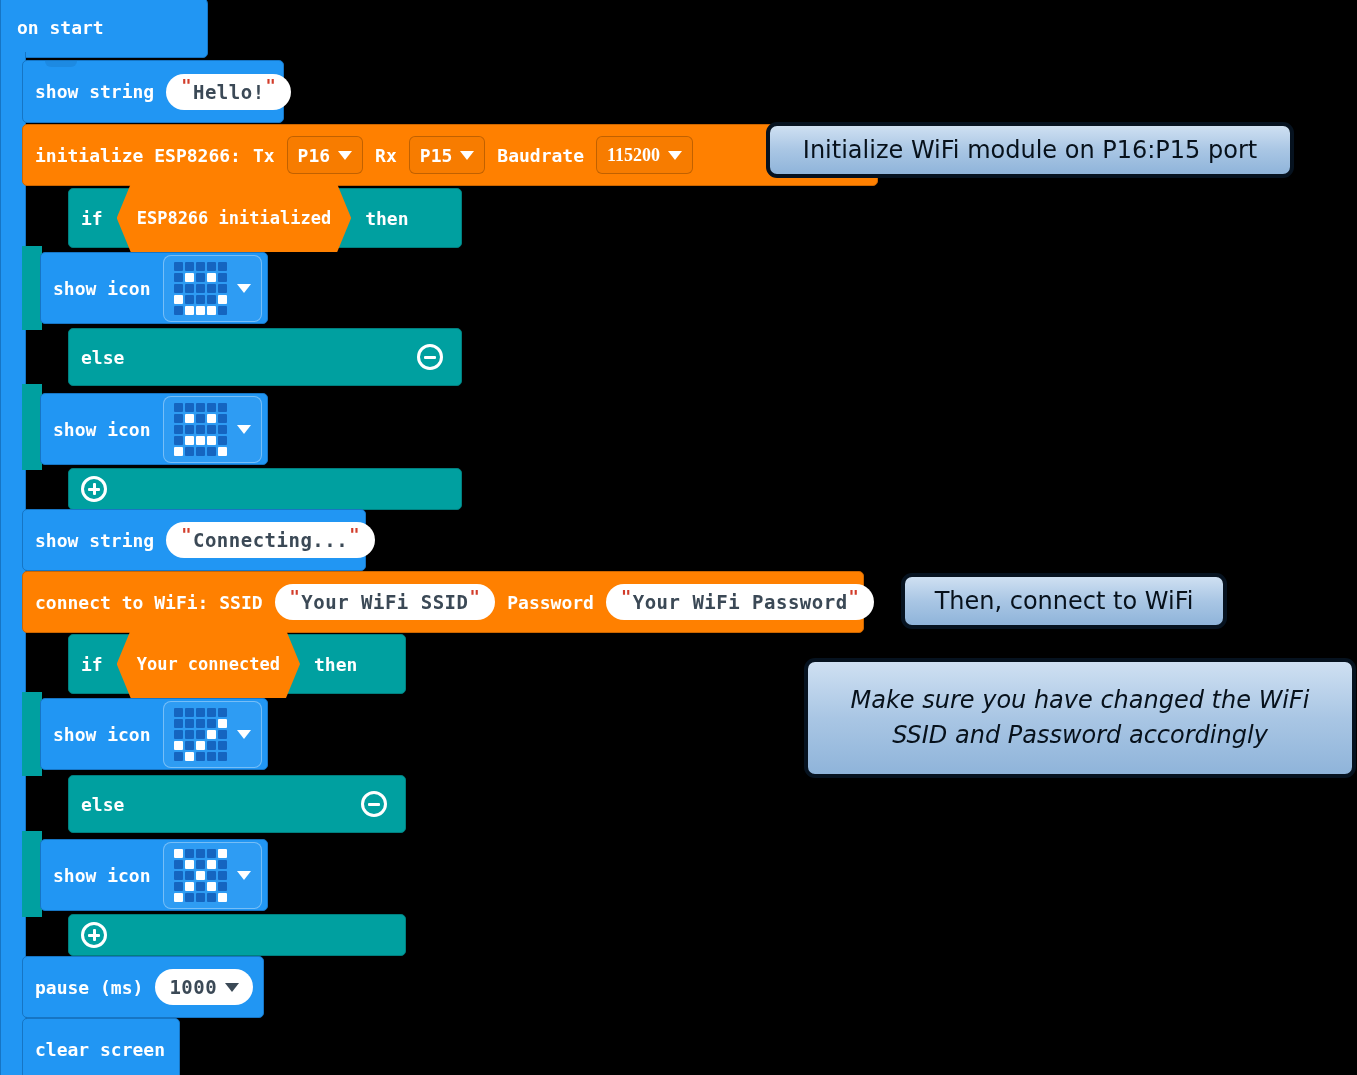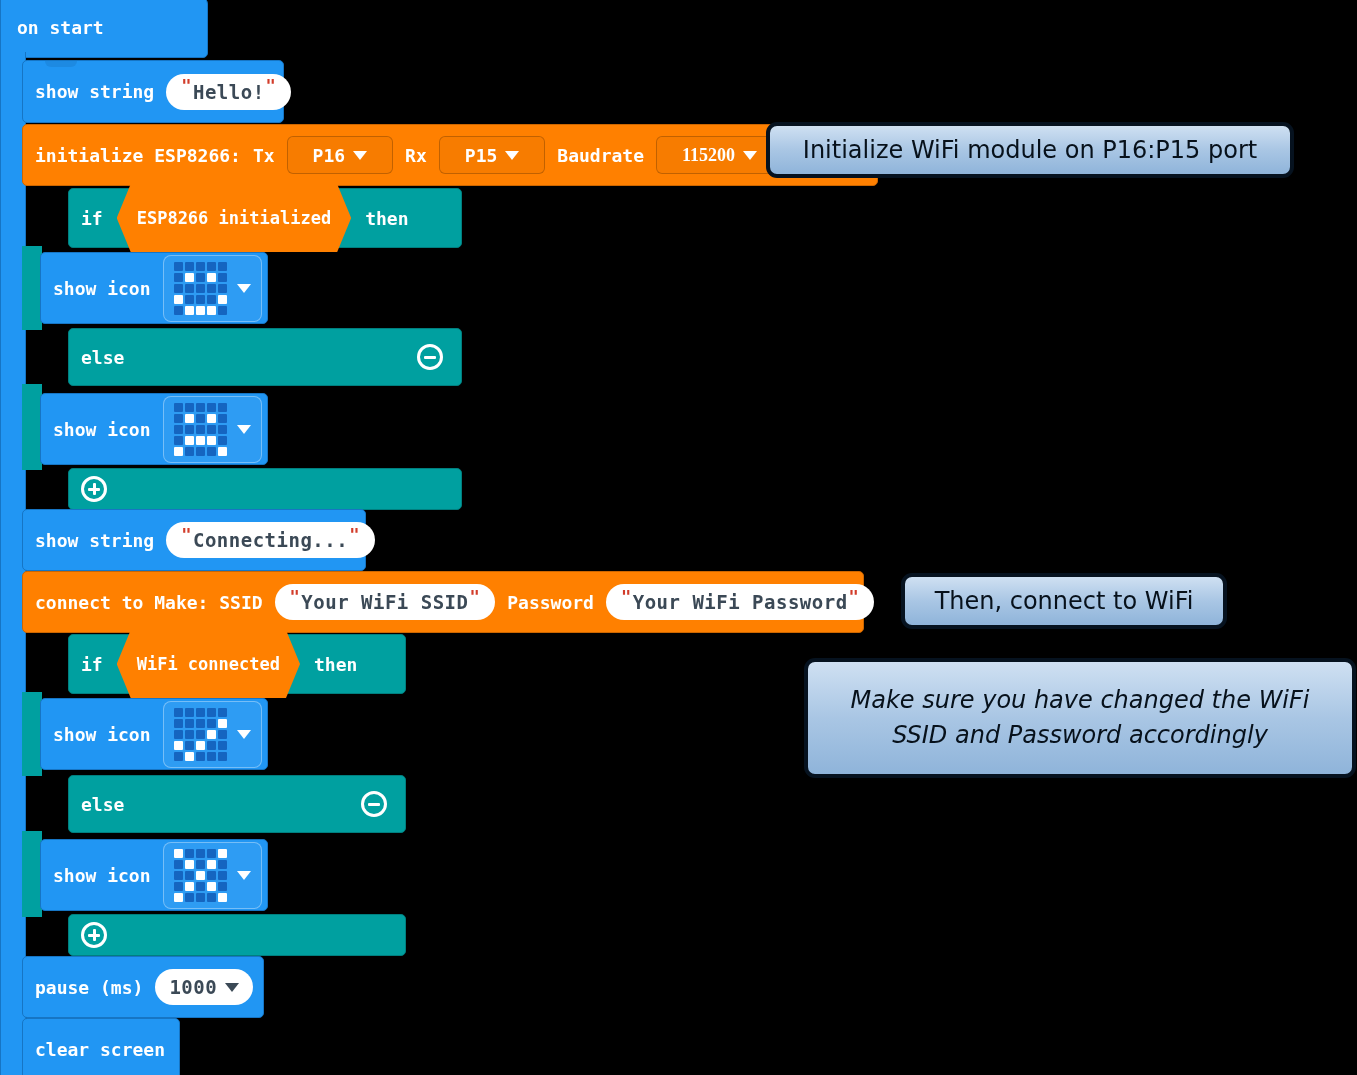--- a/index.html
+++ b/index.html
@@ -36,21 +36,21 @@
     display:inline-flex;align-items:center;justify-content:center;
     padding:0 14px;height:36px;white-space:nowrap;
     font-weight:bold;letter-spacing:.5px;
   }
   .quote{color:#d23c2a;font-size:17px;vertical-align:top;line-height:1;
          position:relative;top:-5px;margin:0 1px;font-weight:bold;}
   .field-dark{
     border:1px solid rgba(0,0,0,.22);border-radius:6px;
     background:rgba(0,0,0,.03);
     display:inline-flex;align-items:center;gap:8px;
-    padding:0 25px;height:36px;color:#fff;white-space:nowrap;
+    padding:0 10px;height:36px;color:#fff;white-space:nowrap;
   }
   .caret{width:0;height:0;border-left:7px solid transparent;border-right:7px solid transparent;
          border-top:9px solid #fff;display:inline-block;}
   .caret-dk{border-top-color:#3b4956;}
   .hex{
     background:#FF8000;color:#fff;font-weight:bold;white-space:nowrap;
     height:36px;display:inline-flex;align-items:center;padding:16px 20px;
     clip-path:polygon(14px 0,calc(100% - 14px) 0,100% 50%,calc(100% - 14px) 100%,14px 100%,0 50%);
   }
 
@@ -218,38 +218,38 @@
   <div class="blk blue" style="left:22px;top:509px;width:344px;height:62px;padding-left:12px;gap:12px;">
     <span class="lbl" style="font-size:18px;">show string</span>
     <span class="pill-white" style="font-size:19px;">
       <span class="quote">"</span>
       <span>Connecting...</span>
       <span class="quote">"</span>
     </span>
   </div>
 
   <div class="blk orange" style="left:22px;top:571px;width:842px;height:62px;padding-left:12px;gap:12px;">
-    <span class="lbl" style="font-size:18px;">connect to Make: SSID</span>
+    <span class="lbl" style="font-size:18px;">connect to WiFi: SSID</span>
     <span class="pill-white" style="font-size:19px;">
       <span class="quote">"</span>
       <span>Your WiFi SSID</span>
       <span class="quote">"</span>
     </span>
     <span class="lbl" style="font-size:18px;">Password</span>
     <span class="pill-white" style="font-size:19px;">
       <span class="quote">"</span>
       <span>Your WiFi Password</span>
       <span class="quote">"</span>
     </span>
   </div>
 
   <div class="blk teal" style="left:22px;top:634px;width:338px;height:60px;padding-left:12px;gap:14px;">
     <span class="lbl" style="font-size:18px;">if</span>
     <span class="hex" style="font-size:17px;">
-      <span>WiFi connected</span>
+      <span>Your connected</span>
     </span>
     <span class="lbl" style="font-size:18px;">then</span>
   </div>
   <div class="abs" style="left:22px;top:692px;width:20px;height:84px;background:#00A0A0;"></div>
 
   <div class="blk blue" style="left:40px;top:698px;width:228px;height:72px;padding-left:12px;gap:12px;">
     <span class="lbl" style="font-size:18px;">show icon</span>
     <span class="icon-field">
       <span class="matrix">
           <i></i>

